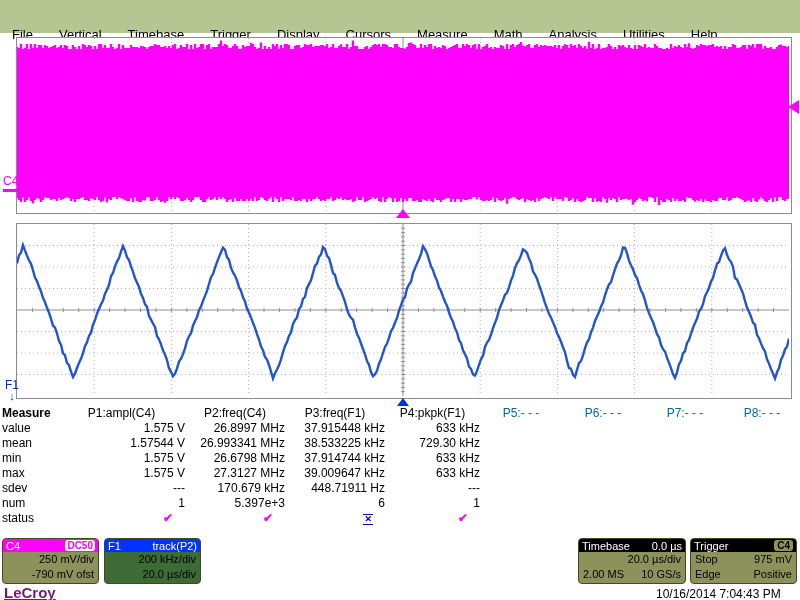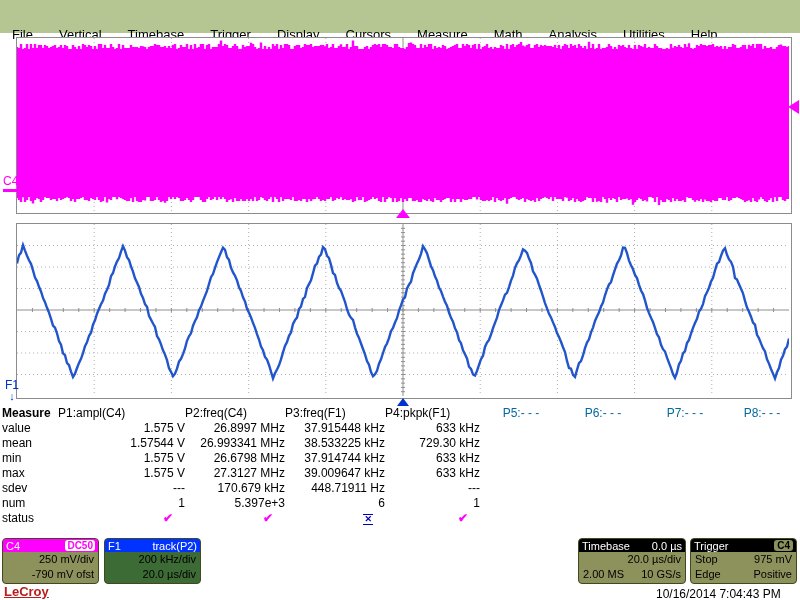--- a/index.html
+++ b/index.html
@@ -35,21 +35,21 @@
   #trig-time-bot { left:397px; top:398px; border-left:6px solid transparent; border-right:6px solid transparent; border-bottom:8px solid #0033cc; }
   
   .measure-grid {
     position:absolute; top:406px; left:2px; width:796px;
     display:grid; grid-template-columns:56px 127px 100px 100px 95px 82px 82px 82px 72px;
     font-size:12px; line-height:15px;
   }
   .measure-grid .cell { text-align:right; white-space:nowrap; }
   .measure-grid .rowlabel { text-align:left; }
   .measure-grid .hdr-title { font-weight:bold; text-align:left; }
-  .measure-grid .hdr { text-align:left; }
+  .measure-grid .hdr { text-align:center; }
   .measure-grid .hdr.inactive { color:#0369a1; text-align:center; }
   .measure-grid .statuscell { text-align:right; padding-right:12px; }
   .st-check { color:#ff00ff; font-size:12px; font-weight:bold; }
   .st-pending {
     display:inline-block; color:#0000bb; font-size:9px; line-height:9px;
     border-top:1px solid #0000bb; border-bottom:1px solid #0000bb;
     padding:0 1px; font-weight:bold;
   }
   
   .descbox {
@@ -68,21 +68,21 @@
   .badge-dc { background:#ffffff; color:#ff00ff; border-radius:3px; padding:0 2px; font-size:10px; font-weight:bold; line-height:11px; }
   #box-f1 { left:104px; width:97px; background:#3d6b35; }
   #box-f1 .hdr { background:#0033ff; color:#fff; }
   #box-tb { left:578px; width:108px; background:#8d925c; }
   #box-tb .hdr, #box-trg .hdr { background:#000; color:#fff; }
   #box-trg { left:690px; width:107px; background:#8d925c; }
   .badge-ch { background:#8d925c; color:#000; border-radius:3px; padding:0 3px; font-size:10px; font-weight:bold; line-height:11px; }
   
   #logo {
     position:absolute; left:4px; top:584px;
-    color:#b91c1c; font-weight:bold; font-size:13px; text-decoration:underline;
+    color:#701a75; font-weight:bold; font-size:15px; text-decoration:underline;
   }
   #timestamp { position:absolute; left:656px; top:587px; font-size:12px; }
 </style>
 </head>
 <body>
 
 <div class="menubar" style="background: rgb(181, 198, 147);">
     <div class="menu-item">File</div>
     <div class="menu-item">Vertical</div>
     <div class="menu-item">Timebase</div>

